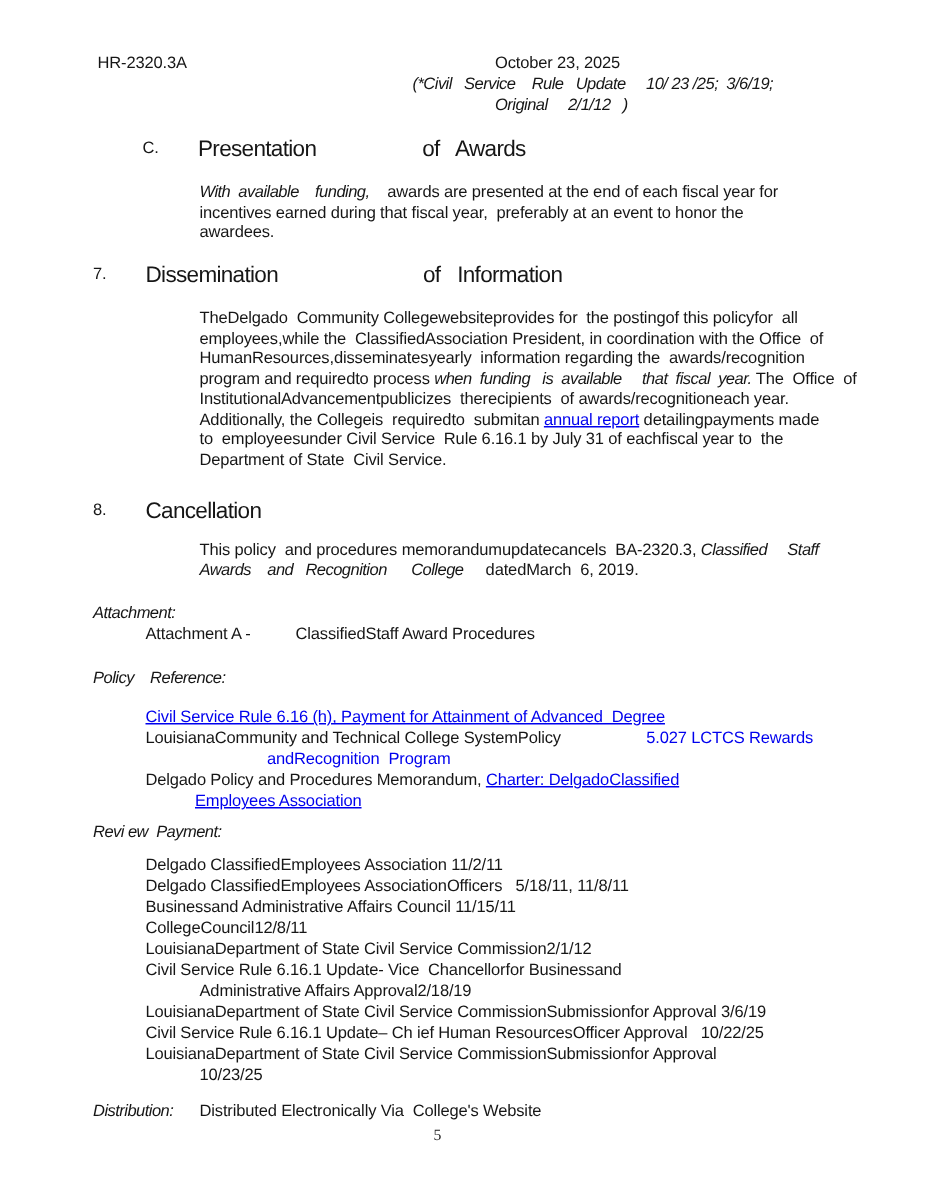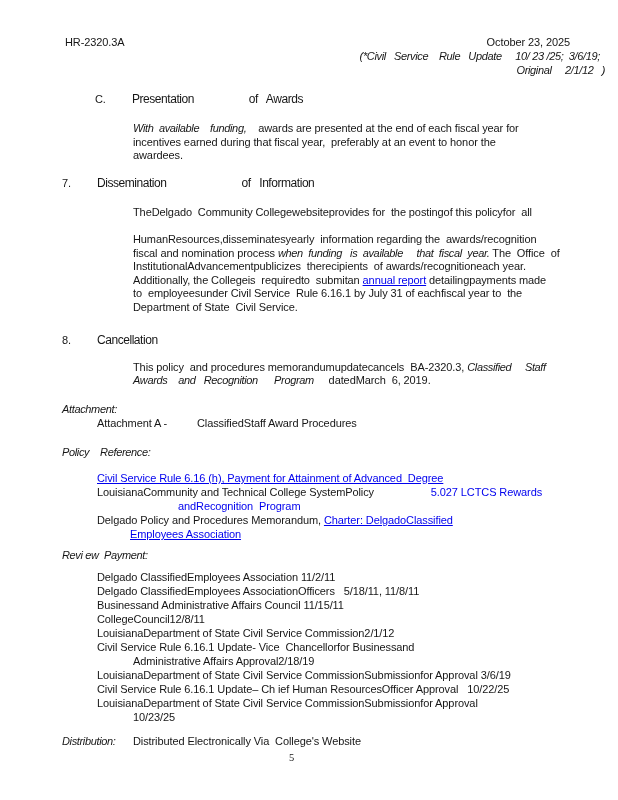--- a/index.html
+++ b/index.html
@@ -1,25 +1,25 @@
 <!DOCTYPE html>
 <html><head>
 <meta charset="utf-8">
 <style>
   html,body{margin:0;padding:0;background:#e8e8e8;}
   .page{
     position:relative;width:618px;height:800px;margin:0 auto;background:#ffffff;
     font-family:"Liberation Sans","DejaVu Sans",sans-serif;color:#161616;overflow:hidden;
   }
   .ln{position:absolute;white-space:pre;font-size:11px;line-height:13px;letter-spacing:-0.1px;}
-  .cond{font-size:12px;letter-spacing:-0.45px;}            
+  .cond{font-size:15px;letter-spacing:-0.45px;}            
   .ci{font-style:italic;font-size:11px;letter-spacing:-0.35px;} 
   .link{color:#0000EE;text-decoration:underline;cursor:pointer;}
   .blue{color:#0000EE;padding-left:48px;}
-  .ctr{text-align:right;}
+  .ctr{text-align:left;}
   .serif{font-family:"Liberation Serif","DejaVu Serif",serif;letter-spacing:0;}
 </style>
 </head>
 <body>
 
 <div class="page">
 
   <div class="ln" style="left:65px;top:36px">HR-2320.3A</div>
   <div class="ln ctr" style="left:330px;top:36px;width:240px">October 23, 2025</div>
   <div class="ln ci ctr" style="left:275px;top:50px;width:325px">(*Civil   Service    Rule   Update     10/ 23 /25;  3/6/19;</div>
@@ -27,31 +27,32 @@
 
   <div class="ln" style="left:95px;top:93px">C.</div>
   <div class="ln cond" style="left:132px;top:93px">Presentation                   of   Awards</div>
   <div class="ln" style="left:133px;top:122px"><span class="ci">With  available    funding,</span><span>    awards are presented at the end of each fiscal year for</span></div>
   <div class="ln" style="left:133px;top:136px">incentives earned during that fiscal year,  preferably at an event to honor the</div>
   <div class="ln" style="left:133px;top:149px">awardees.</div>
 
   <div class="ln" style="left:62px;top:177px">7.</div>
   <div class="ln cond" style="left:97px;top:177px">Dissemination                          of   Information</div>
   <div class="ln" style="left:133px;top:206px">TheDelgado  Community Collegewebsiteprovides for  the postingof this policyfor  all</div>
+  <div class="ln" style="left:133px;top:220px">employees,while the  ClassifiedAssociation President, in coordination with the Office  of</div>
   <div class="ln" style="left:133px;top:233px">HumanResources,disseminatesyearly  information regarding the  awards/recognition</div>
-  <div class="ln" style="left:133px;top:247px"><span>fiscal and nomination process </span><span class="ci">when  funding   is  available     that  fiscal  year.</span><span> The  Office  of</span></div>
+  <div class="ln" style="left:133px;top:247px"><span>program and requiredto process </span><span class="ci">when  funding   is  available     that  fiscal  year.</span><span> The  Office  of</span></div>
   <div class="ln" style="left:133px;top:260px">InstitutionalAdvancementpublicizes  therecipients  of awards/recognitioneach year.</div>
   <div class="ln" style="left:133px;top:274px"><span>Additionally, the Collegeis  requiredto  submitan </span><span class="link">annual report</span><span> detailingpayments made</span></div>
   <div class="ln" style="left:133px;top:287px">to  employeesunder Civil Service  Rule 6.16.1 by July 31 of eachfiscal year to  the</div>
   <div class="ln" style="left:133px;top:301px">Department of State  Civil Service.</div>
 
   <div class="ln" style="left:62px;top:334px">8.</div>
   <div class="ln cond" style="left:97px;top:334px">Cancellation</div>
   <div class="ln" style="left:133px;top:361px"><span>This policy  and procedures memorandumupdatecancels  BA-2320.3, </span><span class="ci">Classified     Staff</span></div>
-  <div class="ln" style="left:133px;top:374px"><span class="ci">Awards    and   Recognition      Program</span><span>     datedMarch  6, 2019.</span></div>
+  <div class="ln" style="left:133px;top:374px"><span class="ci">Awards    and   Recognition      College</span><span>     datedMarch  6, 2019.</span></div>
 
   <div class="ln ci" style="left:62px;top:403px">Attachment:</div>
   <div class="ln" style="left:97px;top:417px">Attachment A -</div>
   <div class="ln" style="left:197px;top:417px">ClassifiedStaff Award Procedures</div>
 
   <div class="ln ci" style="left:62px;top:446px">Policy    Reference:</div>
   <div class="ln link" style="left:97px;top:472px">Civil Service Rule 6.16 (h), Payment for Attainment of Advanced  Degree</div>
   <div class="ln" style="left:97px;top:486px"><span>LouisianaCommunity and Technical College SystemPolicy   </span><span class="blue">5.027 LCTCS Rewards</span></div>
   <div class="ln blue" style="left:130px;top:500px">andRecognition  Program</div>
   <div class="ln" style="left:97px;top:514px"><span>Delgado Policy and Procedures Memorandum, </span><span class="link">Charter: DelgadoClassified</span></div>

